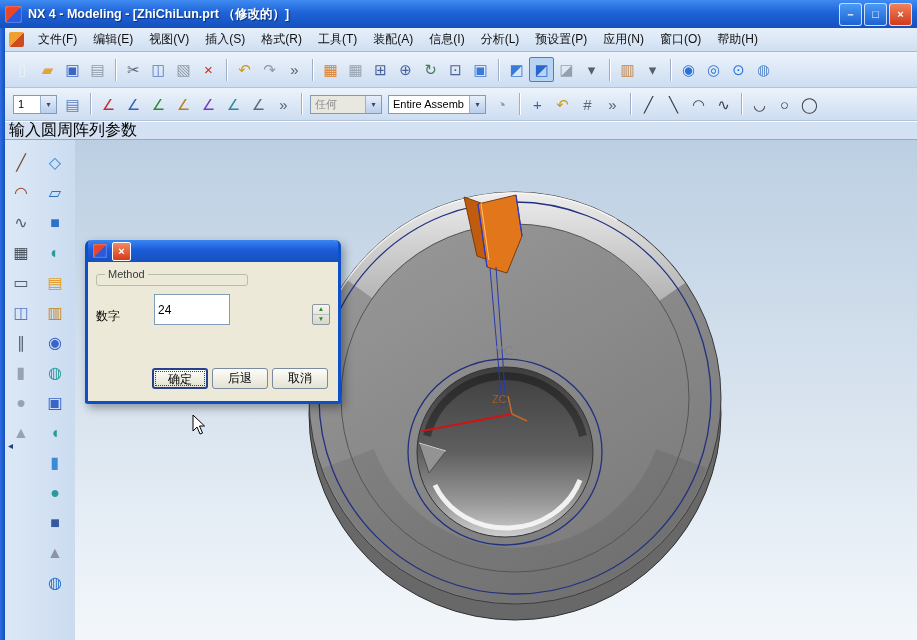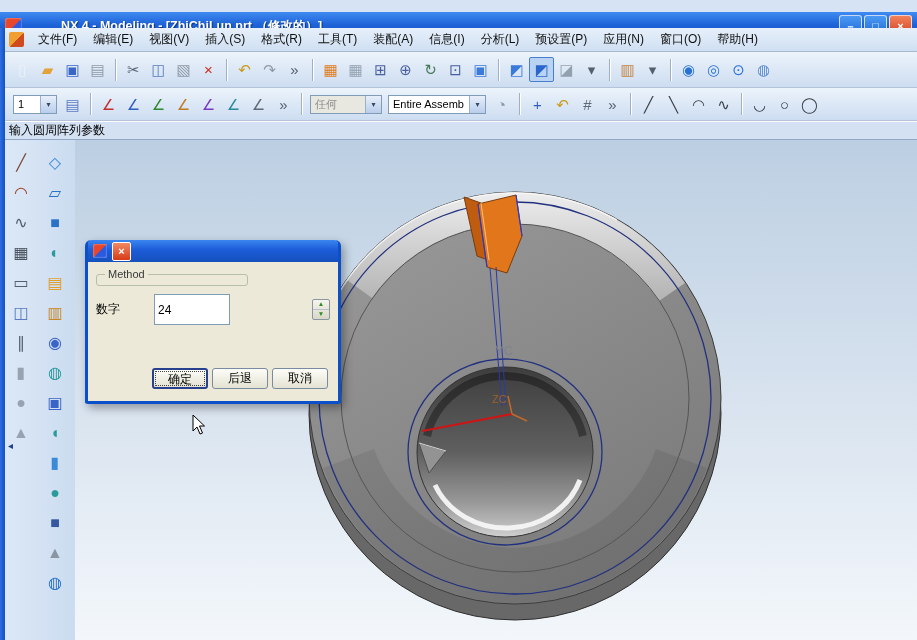--- a/index.html
+++ b/index.html
@@ -3,23 +3,23 @@
 <meta charset="utf-8">
 <style>
   html,body{margin:0;padding:0;}
   body{
     position:relative; width:917px; height:640px; overflow:hidden;
     background:#d6e3f4;
     font-family:"Liberation Sans","DejaVu Sans",sans-serif;
     -webkit-font-smoothing:antialiased;
   }
   
-  .titlebar{position:absolute;left:0;top:12px;width:917px;height:28px;box-sizing:border-box;
+  .titlebar{position:absolute;left:0;top:0;width:917px;height:28px;box-sizing:border-box;
     background:linear-gradient(180deg,#3f8bf2 0%,#1e63d8 45%,#1450be 100%);
-    display:flex;align-items:center;padding:9px 5px;color:#fff;gap:33px;}
+    display:flex;align-items:center;padding:9px 5px;color:#fff;}
   .app-icon{width:17px;height:17px;border-radius:3px;margin-right:6px;flex:none;
     background:linear-gradient(135deg,#e8452a 0 48%,#2a5ae0 52% 100%);
     box-shadow:inset 0 0 2px rgba(255,255,255,.7);}
   .title-text{font-size:12.5px;font-weight:bold;text-shadow:1px 1px 1px rgba(0,20,60,.6);
     flex:1;white-space:nowrap;overflow:hidden;}
   .tb-btns{display:flex;gap:2px;}
   .win-btn{width:21px;height:21px;border:1px solid rgba(255,255,255,.75);border-radius:3px;
     display:flex;align-items:center;justify-content:center;font-size:11px;font-weight:bold;color:#fff;
     background:linear-gradient(180deg,#4a9af4,#1d62d2);}
   .win-btn[data-name="close-button"]{background:linear-gradient(180deg,#f0825a,#d23a1a);}
@@ -50,21 +50,21 @@
   .tb-item[data-kind="combo"][data-disabled="true"]{background:#e8e8e0;color:#8a8a8a;}
   .tb-item[data-name="layer-combo"]{min-width:44px;}
   .tb-item[data-name="selection-filter-combo"]{min-width:72px;}
   .tb-item[data-name="selection-scope-combo"]{min-width:98px;}
   .combo-text{padding-right:4px;white-space:nowrap;}
   .combo-arrow{width:15px;align-self:stretch;display:flex;align-items:center;justify-content:center;
     background:linear-gradient(180deg,#e8effa,#b9cdec);border-left:1px solid #9ab0cc;font-size:8px;color:#334a66;}
   
   .promptbar{position:absolute;top:121px;left:5px;right:0;height:19px;box-sizing:border-box;
     background:#d4e1f2;border-top:1px solid #fff;border-bottom:1px solid #93a8c4;
-    display:flex;align-items:center;padding-left:4px;font-size:12px;color:#000;}
+    display:flex;align-items:center;padding-left:4px;font-size:16px;color:#000;}
   
   .sidebar{position:absolute;left:5px;top:140px;width:70px;bottom:0;
     background:linear-gradient(90deg,#dce8f6,#cbdcf0);display:flex;gap:2px;padding-top:8px;box-sizing:border-box;}
   .side-col{display:flex;flex-direction:column;align-items:center;width:32px;}
   .side-item{width:26px;height:26px;margin:2px 0;display:flex;align-items:center;justify-content:center;}
   .side-item .glyph{font-size:16px;line-height:1;}
   .side-collapse{position:absolute;left:3px;top:300px;font-size:10px;color:#23418a;}
   
   .viewport{position:absolute;left:75px;top:140px;right:0;bottom:0;}
   .viewport svg{display:block;width:100%;height:100%;}
@@ -83,21 +83,21 @@
     font-size:11px;font-weight:bold;color:#fff;}
   .dlg-body{padding:4px 6px 8px;}
   .method-group{border:1px solid #b7bfa8;border-radius:3px;margin:2px 0 4px 2px;width:152px;
     padding:0px 8px 5px;box-sizing:border-box;}
   .method-group legend{font-size:11px;color:#3a3a3a;padding:0 3px;margin-top:24px;}
   .radio-row{display:flex;align-items:center;gap:6px;margin:3px 0;font-size:12px;color:#000;}
   .radio{width:12px;height:12px;border-radius:50%;border:1px solid #7b8aa0;box-sizing:border-box;
     background:radial-gradient(circle at 35% 30%,#ffffff,#dfe2e6);position:relative;flex:none;}
   .radio-row[data-checked="true"] .radio::after{content:"";position:absolute;left:2px;top:2px;right:2px;bottom:2px;
     border-radius:50%;background:#2e8b2e;}
-  .field-row{display:flex;align-items:center;margin:8px 2px 0;}
+  .field-row{display:flex;align-items:flex-end;margin:8px 2px 0;}
   .field-label{width:58px;font-size:12px;color:#000;flex:none;}
   .field-input{width:68px;height:17px;border:1px solid #7f9db9;font-size:12px;padding:6px 3px;
     font-family:"Liberation Sans","DejaVu Sans",sans-serif;flex:none;background:#fff;}
   .field-suffix{flex:1;font-size:11px;color:#222;padding-left:4px;}
   .spinner{width:16px;height:19px;display:flex;flex-direction:column;flex:none;
     border:1px solid #8a96a4;border-radius:2px;background:linear-gradient(180deg,#f6f5ec,#d9d7c7);}
   .sp-up,.sp-dn{flex:1;display:flex;align-items:center;justify-content:center;
     font-size:6.5px;line-height:1;color:#2f8b2f;}
   .sp-up{border-bottom:1px solid #b8c0ca;}
   .dlg-buttons{display:flex;gap:4px;margin:14px 4px 4px 58px;}

